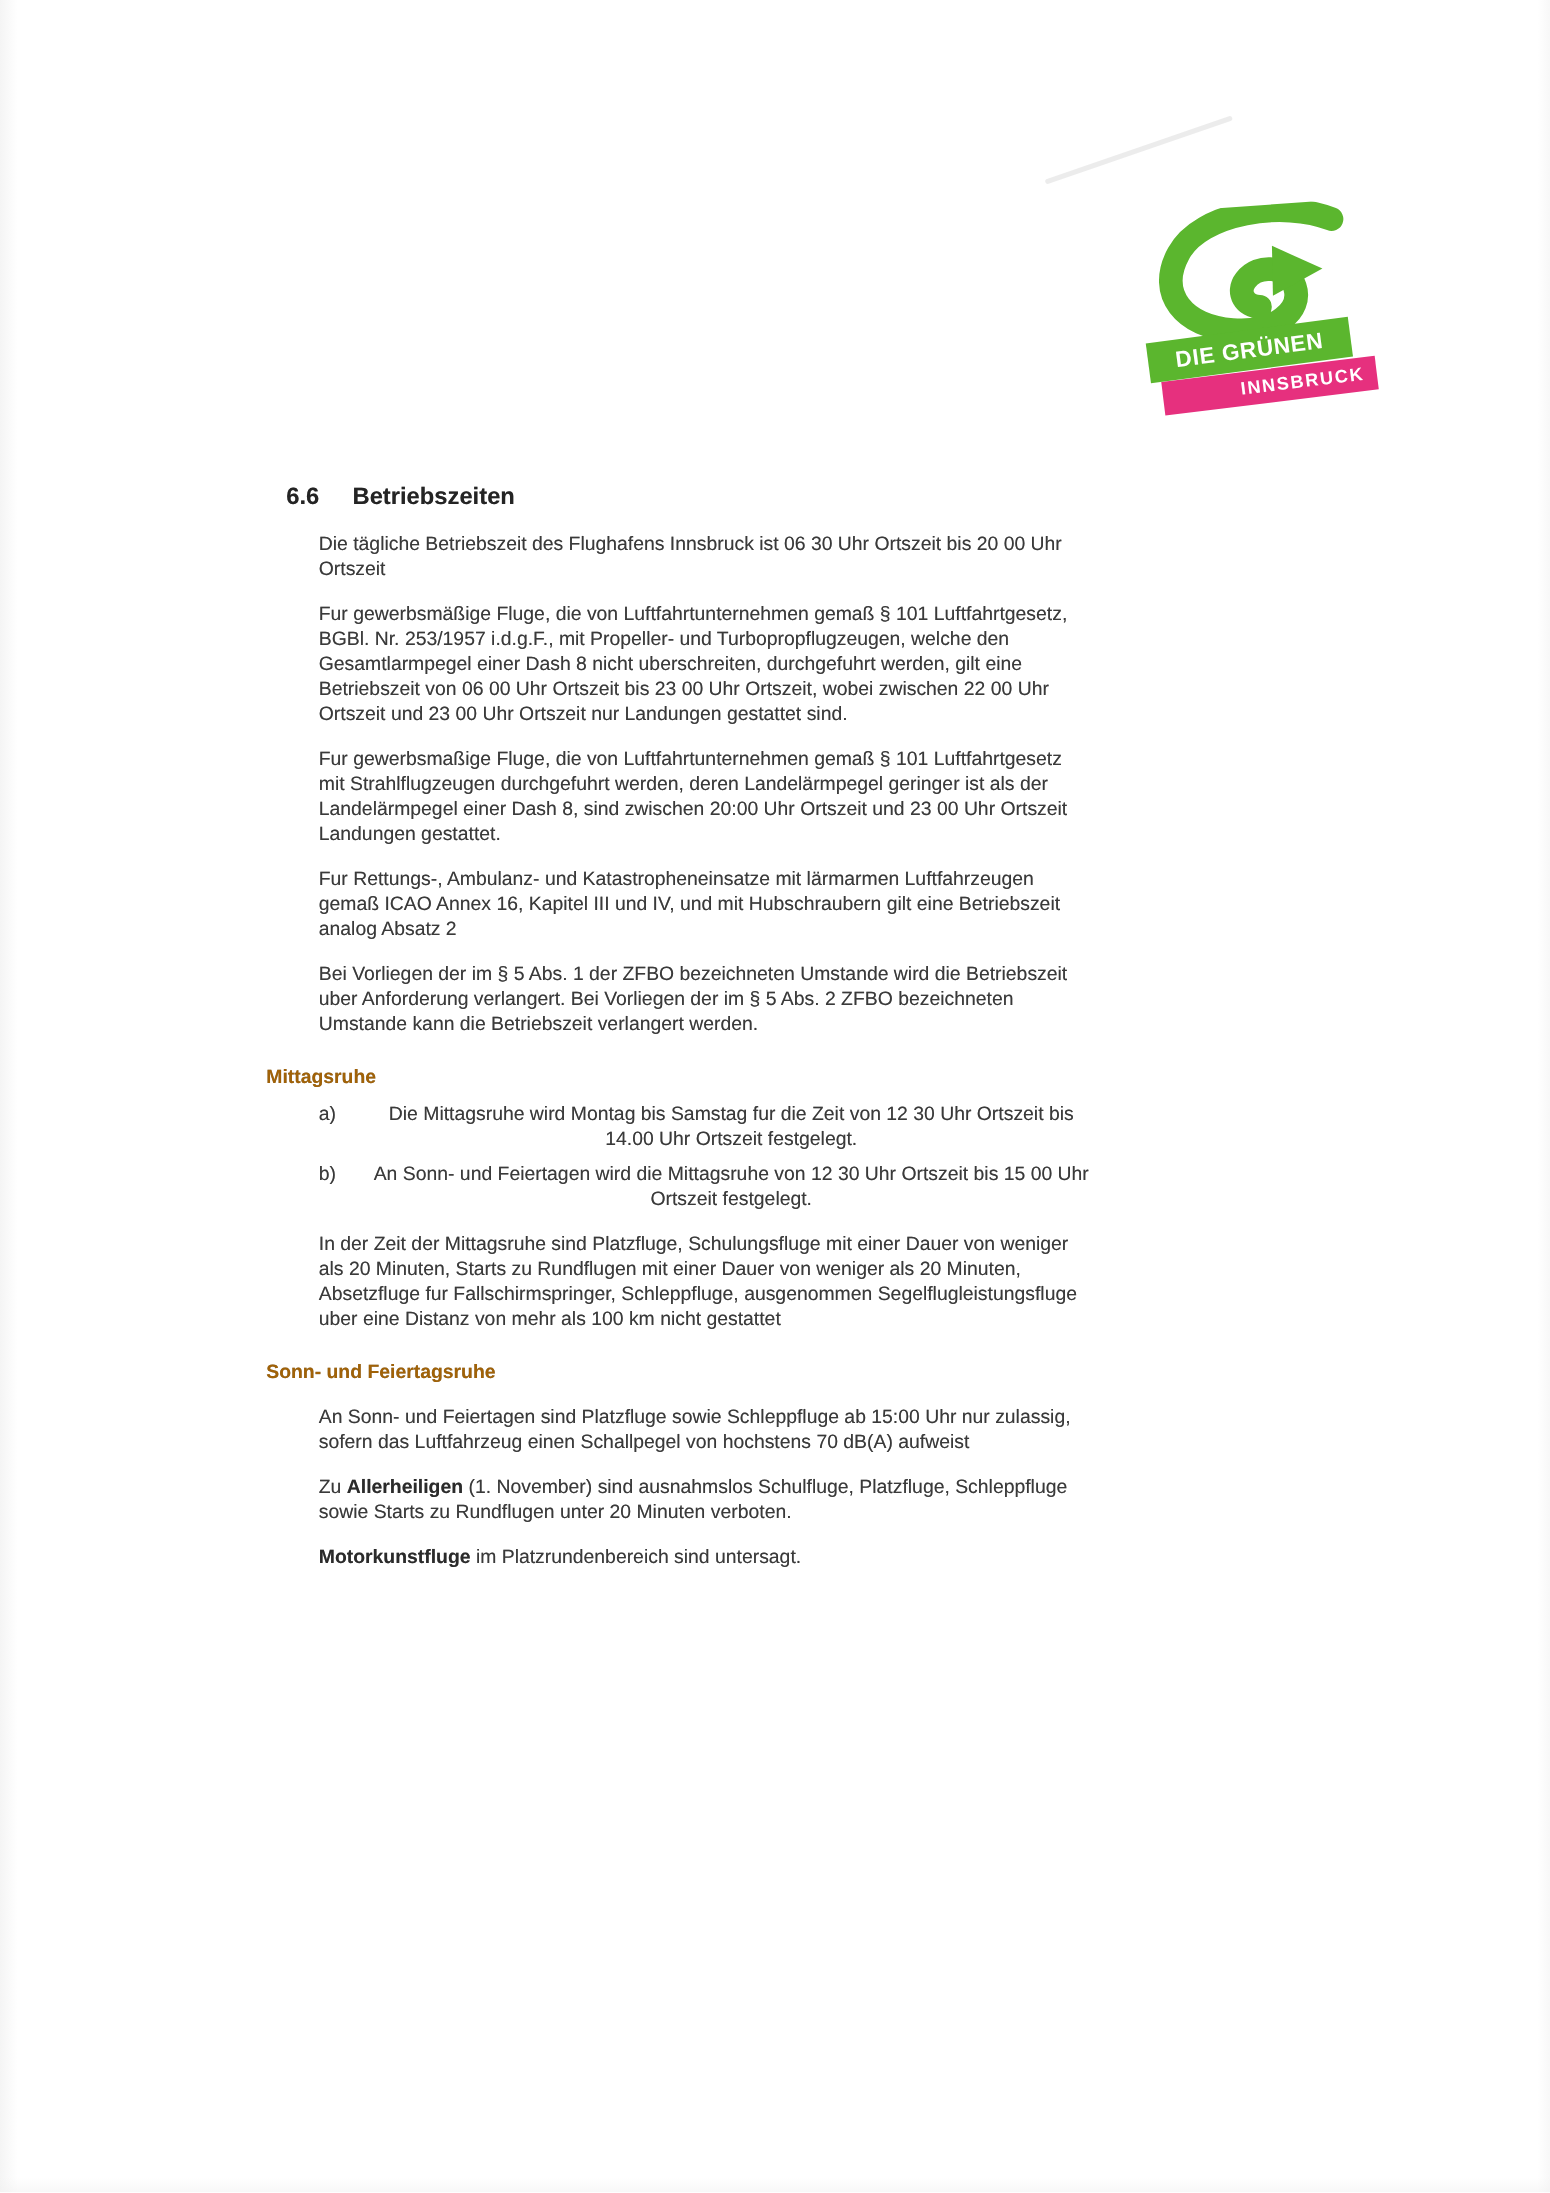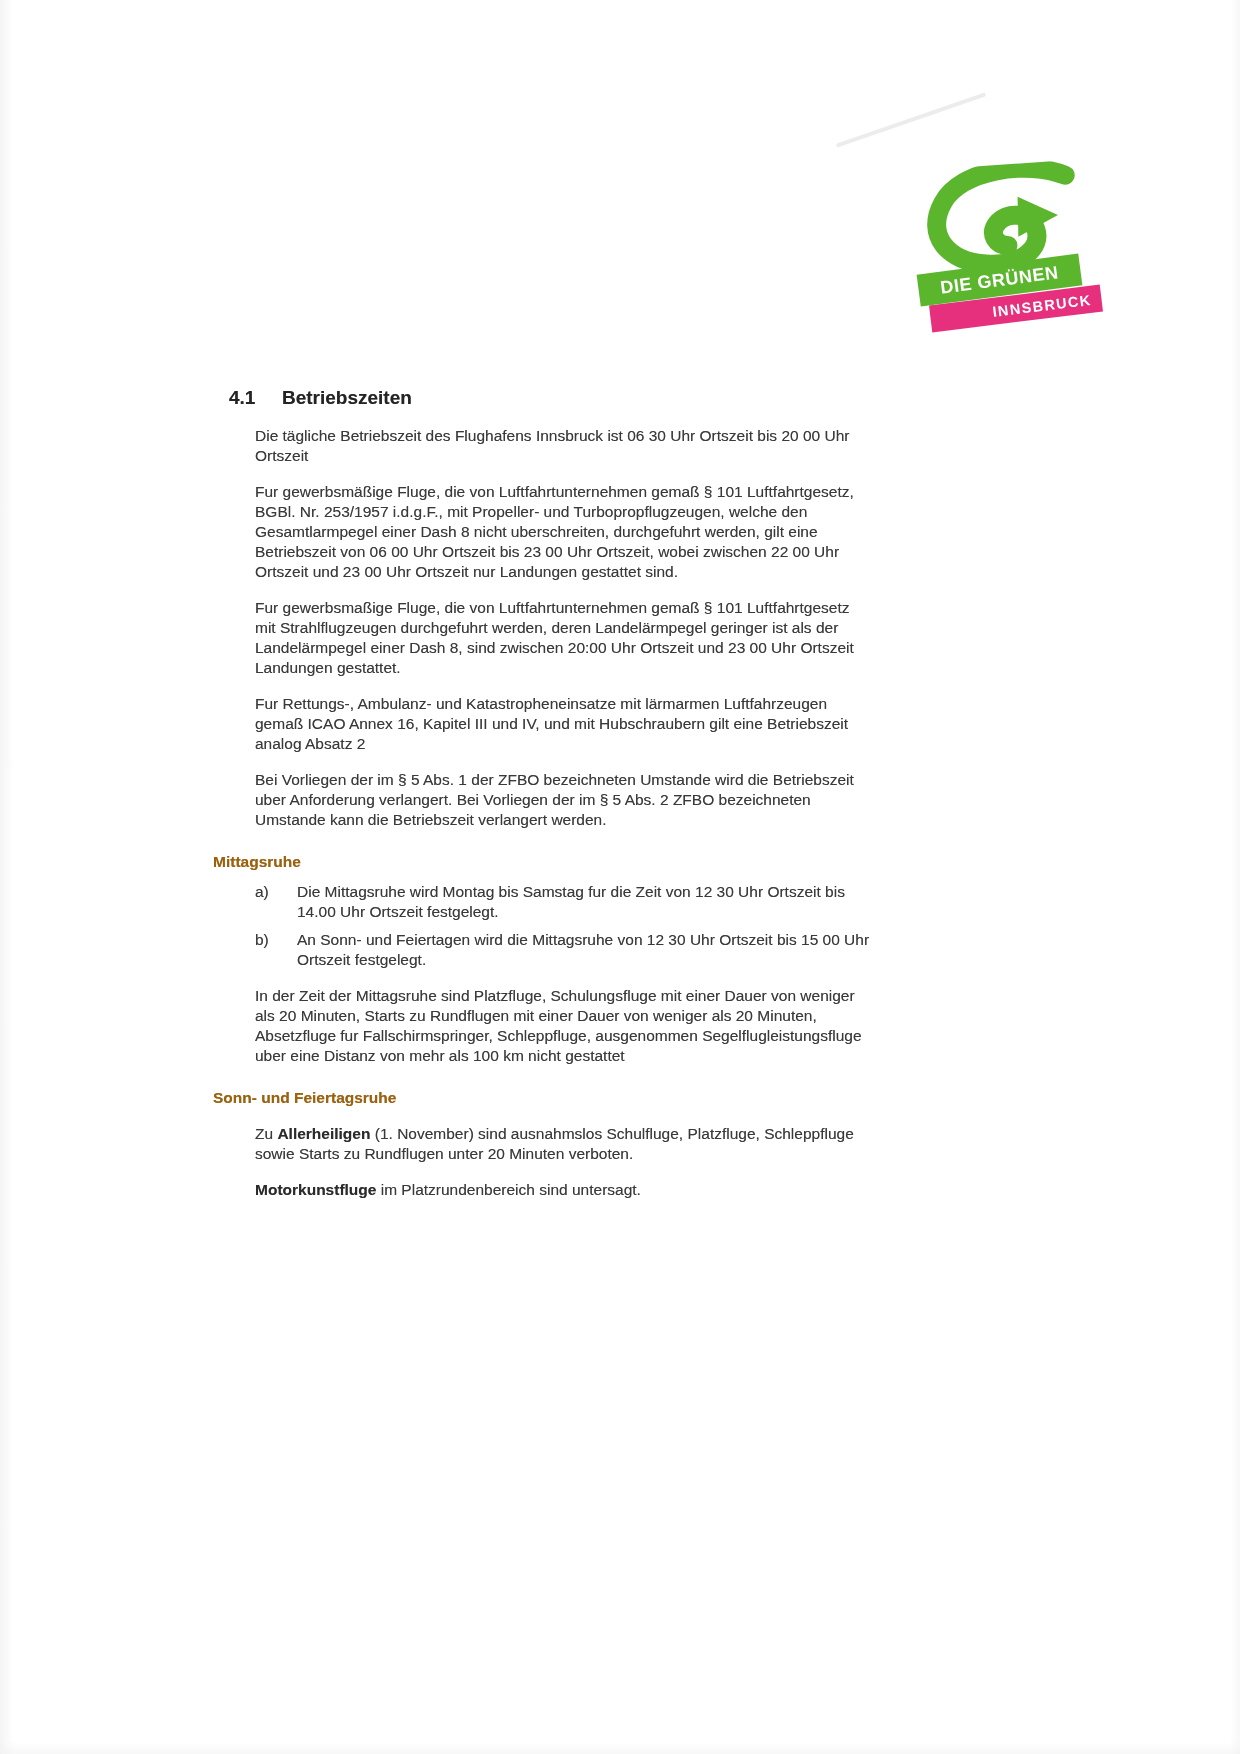--- a/index.html
+++ b/index.html
@@ -40,21 +40,21 @@
     text-shadow:0 0 .5px rgba(70,70,70,.55);}
   .heading{display:flex;margin:0 0 4px -26px;font-size:19px;line-height:24px;
     font-weight:bold;color:#242424;}
   .hnum{width:53px;flex:none;}
   .para{margin:16px 0 8px 0;font-size:15.5px;line-height:20px;}
   .para strong{color:#2b2b2b;}
   .sub-title{font-weight:bold;font-size:15.5px;line-height:20px;color:#a16207;
     margin:22px 0 10px -42px;}
   .item{display:flex;margin:0 0 8px 0;font-size:15.5px;line-height:20px;}
   .item-label{width:42px;flex:none;}
-  .item-text{flex:1;}
+  .item-text{flex:1;text-align:center;}
 </style>
 </head>
 <body>
 
 <div class="page">
 
   <div class="edge-left"></div>
   <div class="edge-right"></div>
   <div class="edge-bottom"></div>
   <div class="streak"></div>
@@ -67,21 +67,21 @@
     <div class="banner pink">
       <span>INNSBRUCK</span>
     </div>
     <div class="banner green">
       <span>DIE GRÜNEN</span>
     </div>
   </div>
 
   <div class="content">
     <div class="heading">
-      <span class="hnum">4.1</span>
+      <span class="hnum">6.6</span>
       <span class="htitle">Betriebszeiten</span>
     </div>
     <div id="intro">
         <p class="para"><span>Die tägliche Betriebszeit des Flughafens Innsbruck ist 06 30 Uhr Ortszeit bis 20 00 Uhr Ortszeit</span></p>
         <p class="para"><span>Fur gewerbsmäßige Fluge, die von Luftfahrtunternehmen gemaß § 101 Luftfahrtgesetz, BGBl. Nr. 253/1957 i.d.g.F., mit Propeller- und Turbopropflugzeugen, welche den Gesamtlarmpegel einer Dash 8 nicht uberschreiten, durchgefuhrt werden, gilt eine Betriebszeit von 06 00 Uhr Ortszeit bis 23 00 Uhr Ortszeit, wobei zwischen 22 00 Uhr Ortszeit und 23 00 Uhr Ortszeit nur Landungen gestattet sind.</span></p>
         <p class="para"><span>Fur gewerbsmaßige Fluge, die von Luftfahrtunternehmen gemaß § 101 Luftfahrtgesetz mit Strahlflugzeugen durchgefuhrt werden, deren Landelärmpegel geringer ist als der Landelärmpegel einer Dash 8, sind zwischen 20:00 Uhr Ortszeit und 23 00 Uhr Ortszeit Landungen gestattet.</span></p>
         <p class="para"><span>Fur Rettungs-, Ambulanz- und Katastropheneinsatze mit lärmarmen Luftfahrzeugen gemaß ICAO Annex 16, Kapitel III und IV, und mit Hubschraubern gilt eine Betriebszeit analog Absatz 2</span></p>
         <p class="para"><span>Bei Vorliegen der im § 5 Abs. 1 der ZFBO bezeichneten Umstande wird die Betriebszeit uber Anforderung verlangert. Bei Vorliegen der im § 5 Abs. 2 ZFBO bezeichneten Umstande kann die Betriebszeit verlangert werden.</span></p>
       </div>
     <div id="sections">
@@ -89,18 +89,19 @@
         <div class="item">
           <span class="item-label">a)</span>
           <span class="item-text">Die Mittagsruhe wird Montag bis Samstag fur die Zeit von 12 30 Uhr Ortszeit bis 14.00 Uhr Ortszeit festgelegt.</span>
         </div>
         <div class="item">
           <span class="item-label">b)</span>
           <span class="item-text">An Sonn- und Feiertagen wird die Mittagsruhe von 12 30 Uhr Ortszeit bis 15 00 Uhr Ortszeit festgelegt.</span>
         </div>
         <p class="para"><span>In der Zeit der Mittagsruhe sind Platzfluge, Schulungsfluge mit einer Dauer von weniger als 20 Minuten, Starts zu Rundflugen mit einer Dauer von weniger als 20 Minuten, Absetzfluge fur Fallschirmspringer, Schleppfluge, ausgenommen Segelflugleistungsfluge uber eine Distanz von mehr als 100 km nicht gestattet</span></p>
         <div class="sub-title">Sonn- und Feiertagsruhe</div>
+        <p class="para"><span>An Sonn- und Feiertagen sind Platzfluge sowie Schleppfluge ab 15:00 Uhr nur zulassig, sofern das Luftfahrzeug einen Schallpegel von hochstens 70 dB(A) aufweist</span></p>
         <p class="para"><span>Zu </span><strong>Allerheiligen</strong><span> (1. November) sind ausnahmslos Schulfluge, Platzfluge, Schleppfluge sowie Starts zu Rundflugen unter 20 Minuten verboten.</span></p>
         <p class="para"><strong>Motorkunstfluge</strong><span> im Platzrundenbereich sind untersagt.</span></p>
       </div>
   </div>
 
 </div>
 
 </body></html>

